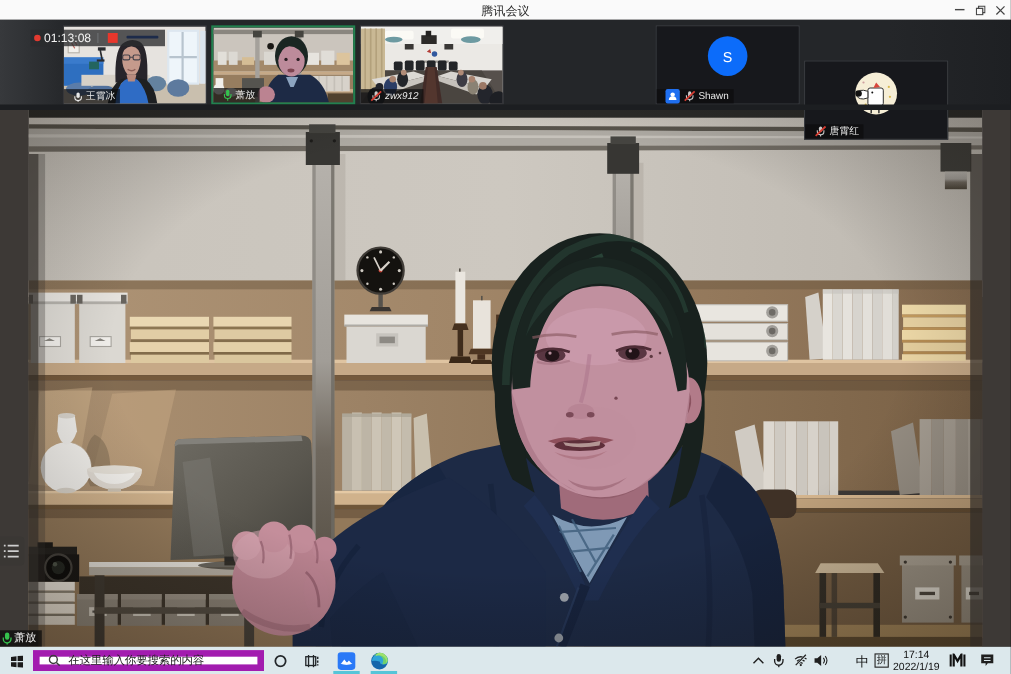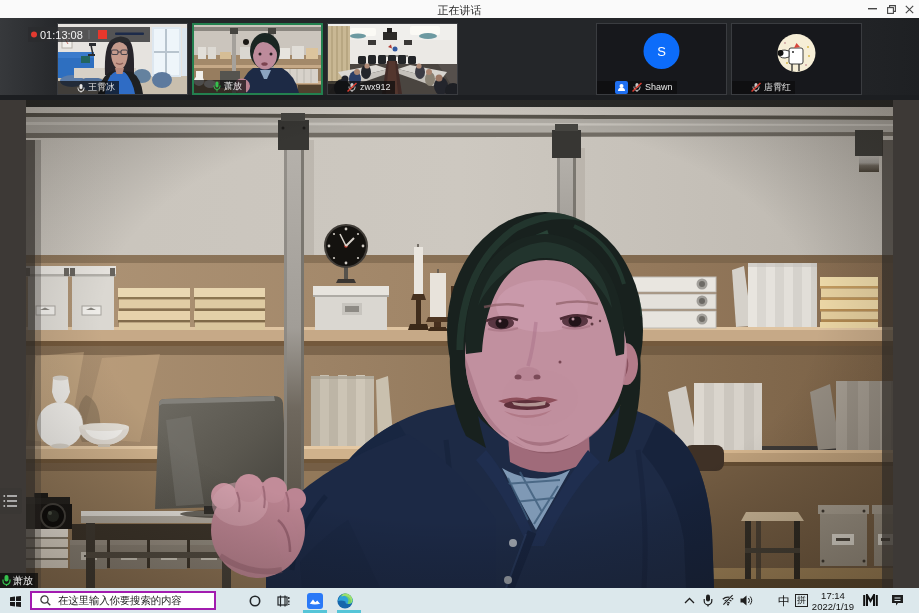--- a/index.html
+++ b/index.html
@@ -14,35 +14,35 @@
   
   #speakbox { position:absolute; left:638px; top:0; width:151px; height:22px;
     background:#2b3038; border-radius:0 0 3px 3px; color:#dcdee2; }
   
   #strip { position:absolute; left:0; top:18px; width:919px; height:82px;
     background:linear-gradient(90deg,#37393c 0,#242629 7%,#242629 88%,#1e2023 100%); }
   .thumb { position:absolute; top:5px; width:131px; height:72px; background:#141518;
     border:1px solid #3a3c40; }
   .thumb svg { display:block; }
   .tlabel { position:absolute; left:0px; bottom:0px; height:13px; background:rgba(12,12,14,0.72);
-    color:#e8e8e8; font-size:9px; line-height:13px; padding:0 4px 0 18px; white-space:nowrap; display:flex; align-items:center;}
+    color:#e8e8e8; font-size:9px; line-height:13px; padding:0 4px 0 8px; white-space:nowrap; display:flex; align-items:center;}
   
   #recbox { position:absolute; left:28px; top:27px; width:122px; height:15px;
     background:rgba(42,44,46,0.78); color:#ec4899; }
   
   #mainvid { position:absolute; left:0; top:100px; width:919px; height:488px; background:#3d3936; }
   #scene { position:absolute; left:26px; top:0; }
   #speakerlabel { position:absolute; left:0; bottom:0; height:15px; background:rgba(10,10,10,0.72);
     color:#f0f0f0; font-size:10px; line-height:15px; padding:0 5px 0 1px; display:flex; align-items:center;}
   #sidebtn { position:absolute; left:0; top:388px; width:22px; height:26px;
     background:#3a3734; border-radius:0 3px 3px 0; }
   
   #taskbar { position:absolute; left:0; top:588px; width:919px; height:25px; background:#dce8ec; }
-  #searchbox { position:absolute; left:30px; top:3px; width:186px; height:19px; background:#fff;
-    border:2px solid #a21caf; display:flex; align-items:center; }
+  #searchbox { position:absolute; left:30px; top:3px; width:210px; height:19px; background:#fff;
+    border:6px solid #a21caf; display:flex; align-items:center; }
   #searchbox span { font-size:10.5px; color:#1f1f1f; letter-spacing:-0.2px; }
   .tray { position:absolute; top:0; height:25px; font-size:11px; color:#1a1a1a; }
 </style>
 </head>
 <body>
 <div id="stage">
 
   <div id="mainvid">
     <svg id="scene" width="867" height="488" viewBox="0 0 867 488">
       <defs>
@@ -489,21 +489,21 @@
         <g fill="#cfcfcf">
           <rect x="3.5" y="7.2" width="1.6" height="1.6"></rect>
             <rect x="3.5" y="12.2" width="1.6" height="1.6"></rect>
             <rect x="3.5" y="17.2" width="1.6" height="1.6"></rect>
         </g>
       </svg>
     </div>
   </div>
 
   <div id="titlebar">
-    <div id="titletext">正在讲话</div>
+    <div id="titletext">腾讯会议</div>
     <svg class="abs" style="left:868px;top:8px;" width="9" height="2" viewBox="0 0 9 2">
         <rect width="9" height="1.4" fill="#454545"></rect>
       </svg>
     <svg class="abs" style="left:887px;top:5px;" width="9" height="9" viewBox="0 0 9 9">
       <rect x="0.6" y="2.6" width="5.8" height="5.8" fill="none" stroke="#454545" stroke-width="1.1"></rect>
       <path d="M2.6,2.6 V0.6 H8.4 V6.4 H6.6" fill="none" stroke="#454545" stroke-width="1.1"></path>
     </svg>
     <svg class="abs" style="left:905px;top:5px;" width="9" height="9" viewBox="0 0 9 9">
       <path d="M0.8,0.8 L8.2,8.2 M8.2,0.8 L0.8,8.2" stroke="#454545" stroke-width="1.1"></path>
     </svg>
@@ -597,21 +597,21 @@
         <ellipse cx="48" cy="61" rx="8" ry="7.5" fill="#bb8391"></ellipse>
         <path d="M66,45 L77,45 L73,54 L70,54 Z" fill="#8ca4c0"></path>
       </svg>
       <div class="tlabel" style="left:0;bottom:0;"><svg width="10" height="11" viewBox="0 0 10 11" style="margin-right:2px">
             <rect x="3.5" y="0.5" width="3" height="6" rx="1.5" fill="#35c24d"></rect>
             <path d="M2,4.5 v1 a3,3 0 0 0 6,0 v-1" stroke="#35c24d" stroke-width="1" fill="none"></path>
             <line x1="5" y1="9" x2="5" y2="10.5" stroke="#35c24d" stroke-width="1"></line>
           </svg>萧放</div>
     </div>
 
-    <div class="thumb" style="left:327px;">
+    <div class="thumb" style="left:327px;font-style:italic;">
       <svg width="129" height="70" viewBox="0 0 129 70">
         <rect x="0" y="0" width="129" height="70" fill="#ebe9e5"></rect>
         <rect x="0" y="0" width="129" height="16" fill="#f0efec"></rect>
         <rect x="0" y="40" width="129" height="30" fill="#56504c"></rect>
         <polygon points="20,40 110,40 129,70 0,70" fill="#4a4540"></polygon>
 
         <rect x="0" y="2" width="22" height="58" fill="#c9b894"></rect>
         <path d="M4,2 v56 M9,2 v57 M14,2 v57 M19,2 v58" stroke="#b3a17c" stroke-width="1.5"></path>
 
         <rect x="22" y="4" width="26" height="8" rx="2" fill="#fbfaf5"></rect>
@@ -680,21 +680,21 @@
               <path d="M1,8 a3.5,3.5 0 0 1 7,0 z" fill="#fff"></path>
             </svg>
           </span><svg width="12" height="11" viewBox="0 0 12 11" style="margin-right:2px">
             <rect x="4.5" y="1" width="3" height="5" rx="1.5" fill="#c9c9c9"></rect>
             <path d="M3,4.5 v1 a3,3 0 0 0 6,0 v-1" stroke="#c9c9c9" stroke-width="1" fill="none"></path>
             <line x1="6" y1="8.5" x2="6" y2="10" stroke="#c9c9c9" stroke-width="1"></line>
             <line x1="1.5" y1="9.5" x2="10.5" y2="1" stroke="#d63c31" stroke-width="1.6"></line>
           </svg>Shawn</div>
     </div>
 
-    <div class="thumb" style="left:731px; background:#17181c;">
+    <div class="thumb" style="left:731px; background:#17181c;margin-top:32px;">
       <svg width="129" height="70" viewBox="0 0 129 70">
         <rect x="0" y="0" width="129" height="70" fill="#17181c"></rect>
         <circle cx="64.5" cy="29" r="19" fill="#f6eed6"></circle>
         <g>
           <circle cx="55" cy="39" r="1" fill="#d8b84d"></circle>
             <circle cx="76" cy="23" r="1" fill="#d8b84d"></circle>
           <circle cx="74" cy="41" r="1" fill="#cfa0a0"></circle>
             <circle cx="53" cy="19" r="1" fill="#cfa0a0"></circle>
           <circle cx="77" cy="32" r="1" fill="#d8b84d"></circle>
           <rect x="57" y="24" width="14" height="16" rx="2" fill="#fff" stroke="#2a2a2a" stroke-width="0.9"></rect>

